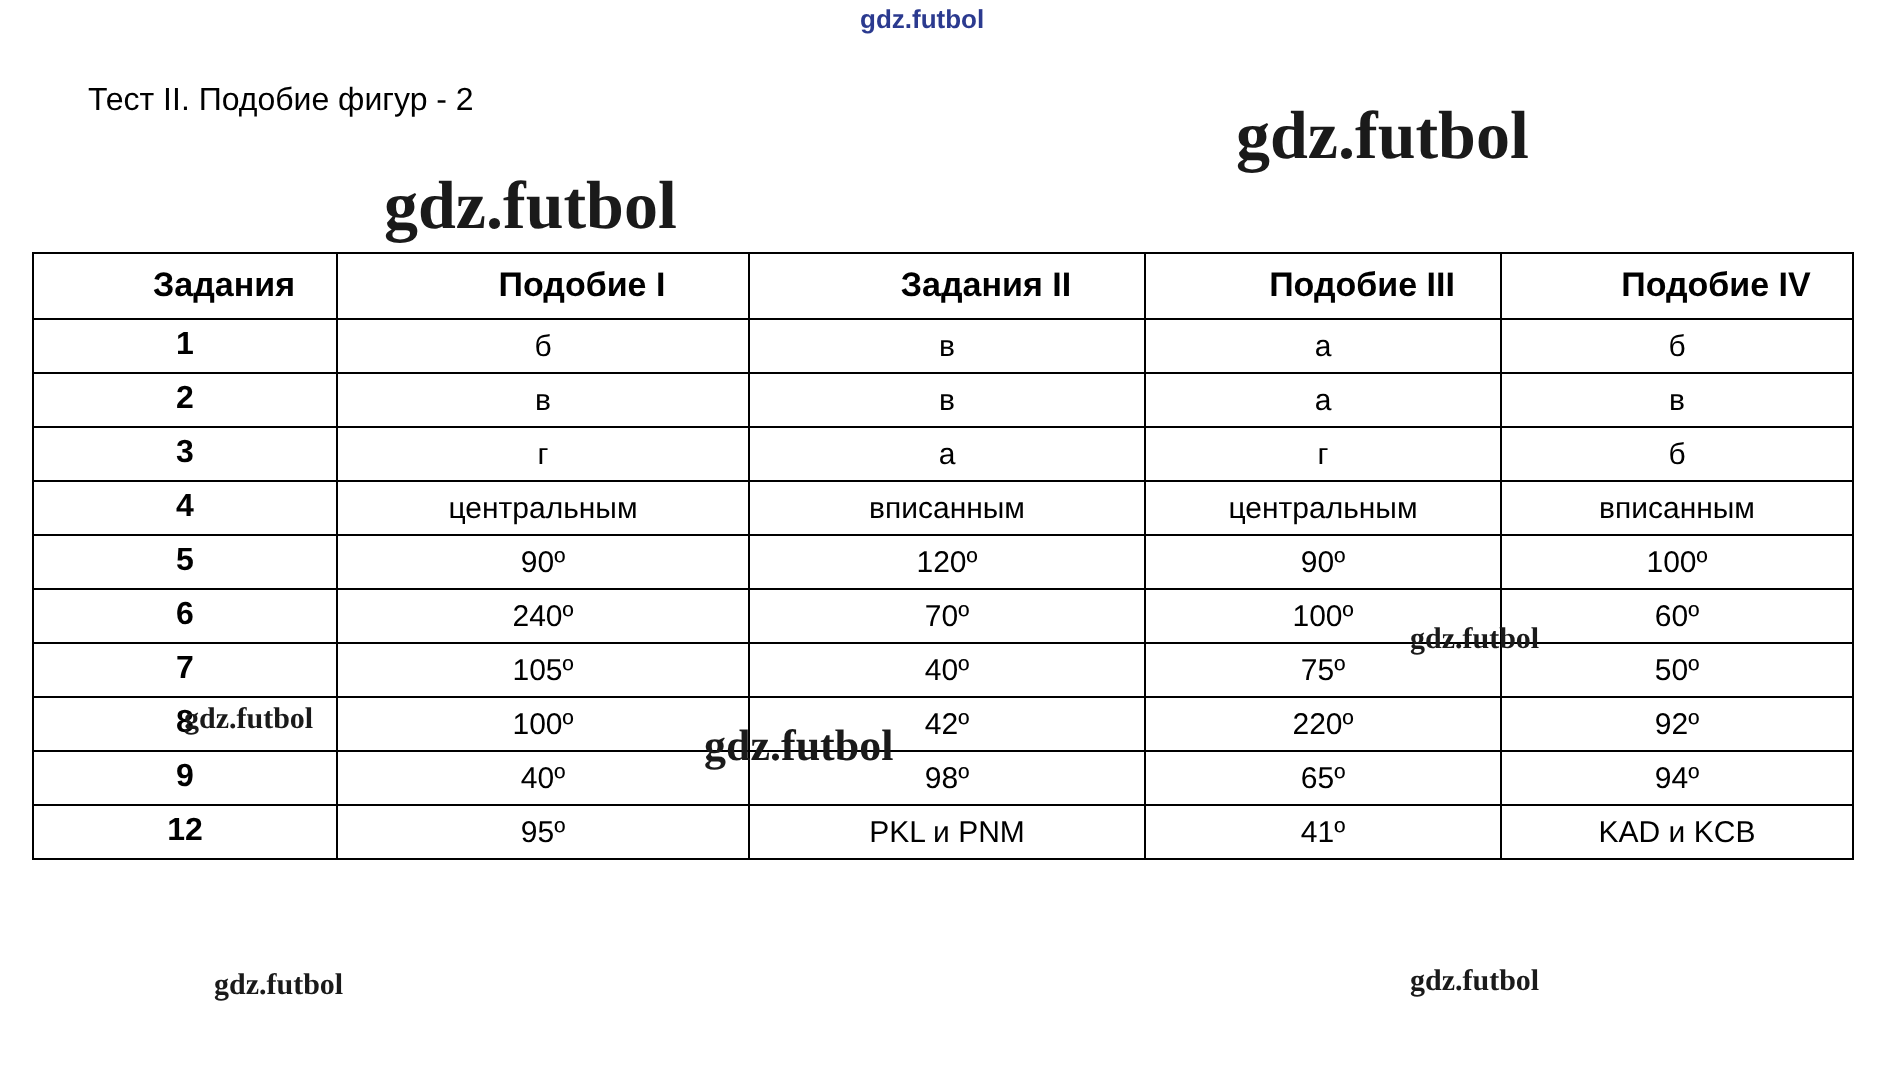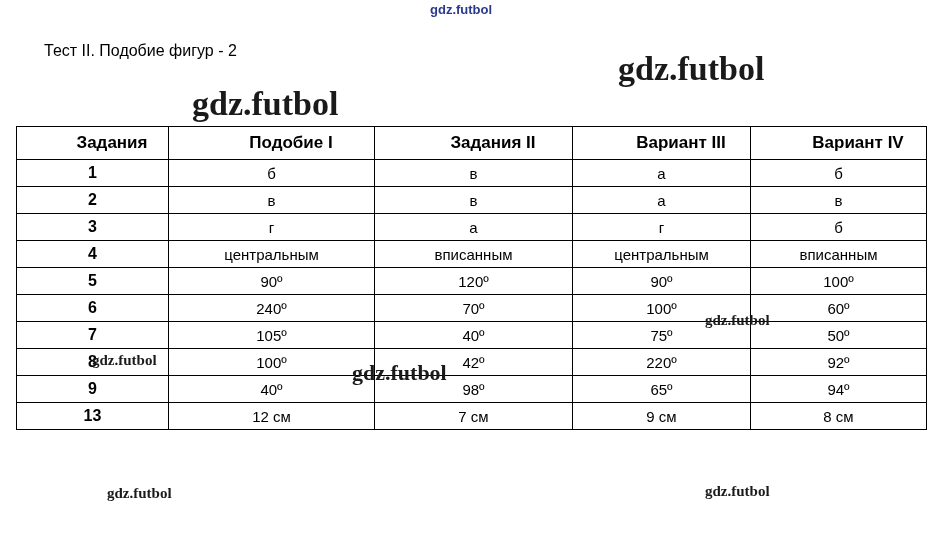--- a/index.html
+++ b/index.html
@@ -143,22 +143,22 @@
         <col class="c1">
         <col class="c2">
         <col class="c3">
         <col class="c4">
     </colgroup>
     <thead>
       <tr>
         <th>Задания</th>
         <th>Подобие I</th>
         <th>Задания II</th>
-        <th>Вариант III</th>
-        <th>Вариант IV</th>
+        <th>Подобие III</th>
+        <th>Подобие IV</th>
       </tr>
     </thead>
     <tbody>
       <tr>
         <td class="idx">1</td>
         <td>б</td>
         <td>в</td>
         <td>а</td>
         <td>б</td>
       </tr>
@@ -212,25 +212,25 @@
         <td>92º</td>
       </tr>
       <tr>
         <td class="idx">9</td>
         <td>40º</td>
         <td>98º</td>
         <td>65º</td>
         <td>94º</td>
       </tr>
       <tr>
-        <td class="idx">13</td>
-        <td>12 см</td>
-        <td>7 см</td>
-        <td>9 см</td>
-        <td>8 см</td>
+        <td class="idx">12</td>
+        <td>95º</td>
+        <td>PKL и PNM</td>
+        <td>41º</td>
+        <td>KAD и KCB</td>
       </tr>
     </tbody>
   </table>
 
   <div class="wm wm-small-1">gdz.futbol</div>
   <div class="wm wm-small-2">gdz.futbol</div>
   <div class="wm wm-mid-1">gdz.futbol</div>
   <div class="wm wm-small-3">gdz.futbol</div>
   <div class="wm wm-small-4">gdz.futbol</div>
 

